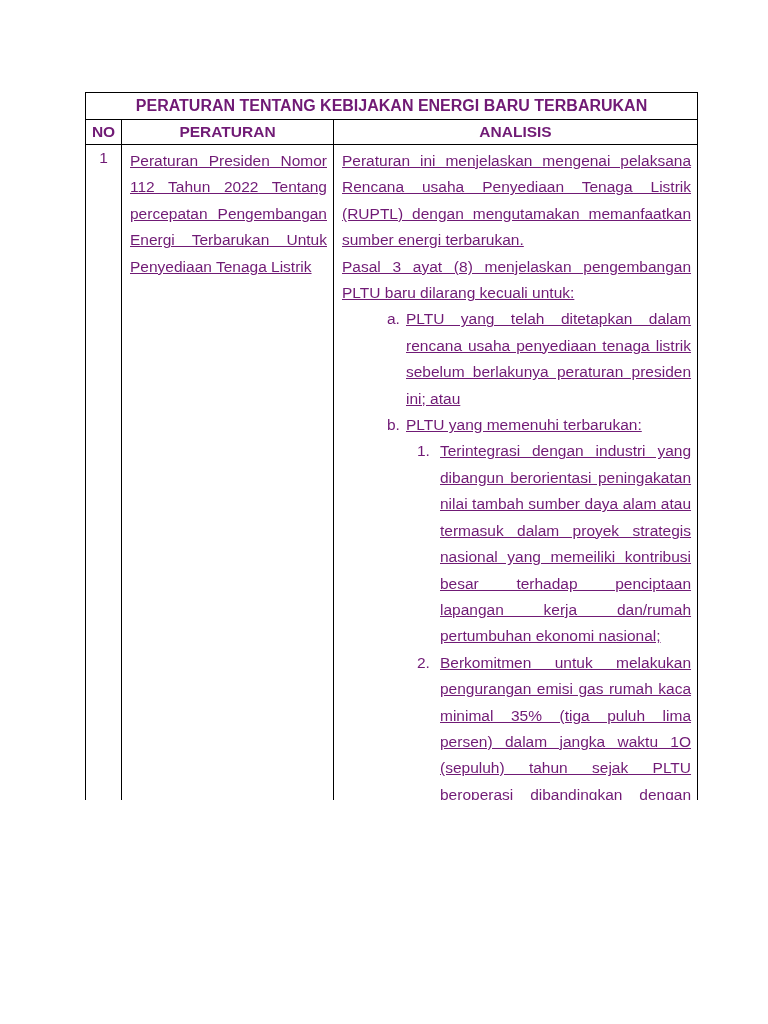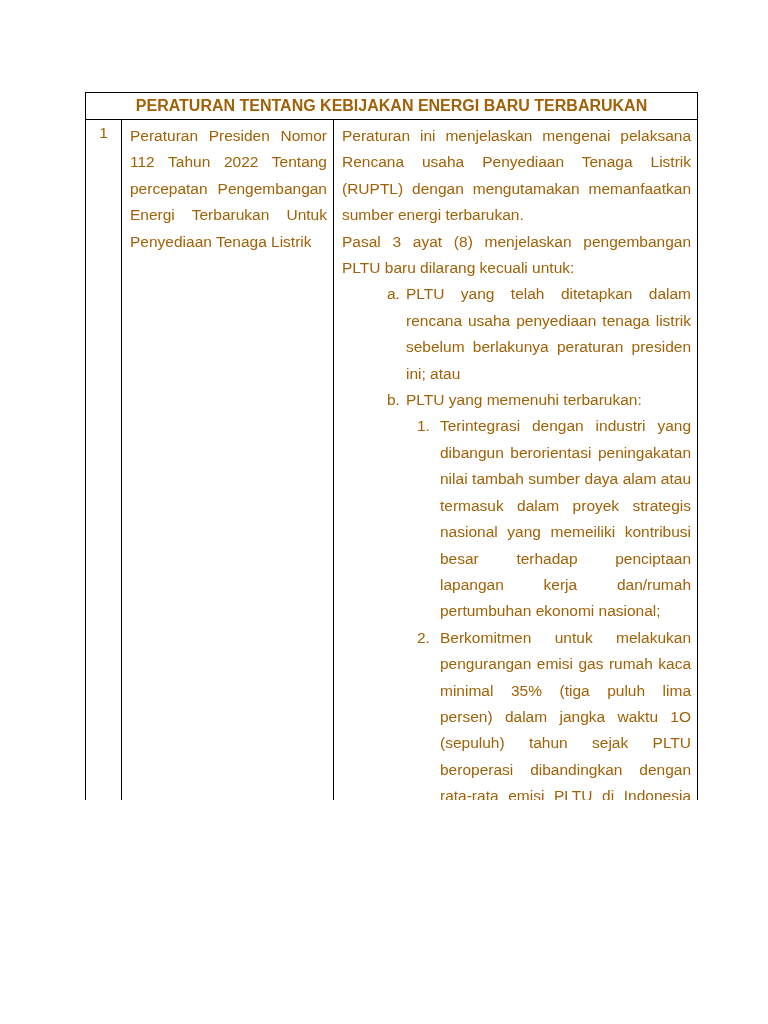--- a/index.html
+++ b/index.html
@@ -6,21 +6,21 @@
     margin: 0;
     padding: 0;
     background: #ffffff;
   }
   .page {
     position: relative;
     width: 768px;
     height: 800px;
     background: #ffffff;
     font-family: "Liberation Sans", sans-serif;
-    color: #a16207;
+    color: #701a75;
     overflow: hidden;
   }
   table.doc-table {
     position: absolute;
     left: 85px;
     top: 92px;
     width: 612px;
     border-collapse: collapse;
     table-layout: fixed;
   }
@@ -48,20 +48,21 @@
     text-align: center;
     font-size: 15.5px;
     padding-top: 4px !important;
   }
   .per-cell .cellpad,
   .ana-cell .cellpad {
     padding: 3px 6px 0 8px;
     font-size: 15.5px;
     line-height: 26.4px;
     text-align: justify;
+    text-decoration: underline;
   }
   .ana-cell .cellpad {
     height: 763px;
     overflow: hidden;
   }
   .blk { margin: 0; position: relative; }
   .li1 { padding-left: 64px; }
   .li1 > .marker { position: absolute; left: 45px; top: 0; }
   .li2 { padding-left: 98px; }
   .li2 > .marker { position: absolute; left: 75px; top: 0; }
@@ -72,20 +73,25 @@
 <div class="page">
   <table class="doc-table">
     <colgroup>
       <col style="width:36px">
       <col style="width:212px">
       <col style="width:364px">
     </colgroup>
     <tbody>
       <tr>
         <td class="title-cell" colspan="3">PERATURAN TENTANG KEBIJAKAN ENERGI BARU TERBARUKAN</td>
+      </tr>
+      <tr>
+        <th class="hdr-cell">NO</th>
+        <th class="hdr-cell">PERATURAN</th>
+        <th class="hdr-cell">ANALISIS</th>
       </tr>
       <tr>
         <td class="no-cell">1</td>
         <td class="per-cell">
           <div class="cellpad">
             <div class="blk">Peraturan Presiden Nomor 112 Tahun 2022 Tentang percepatan Pengembangan Energi Terbarukan Untuk Penyediaan Tenaga Listrik</div>
           </div>
         </td>
         <td class="ana-cell">
           <div class="cellpad">

